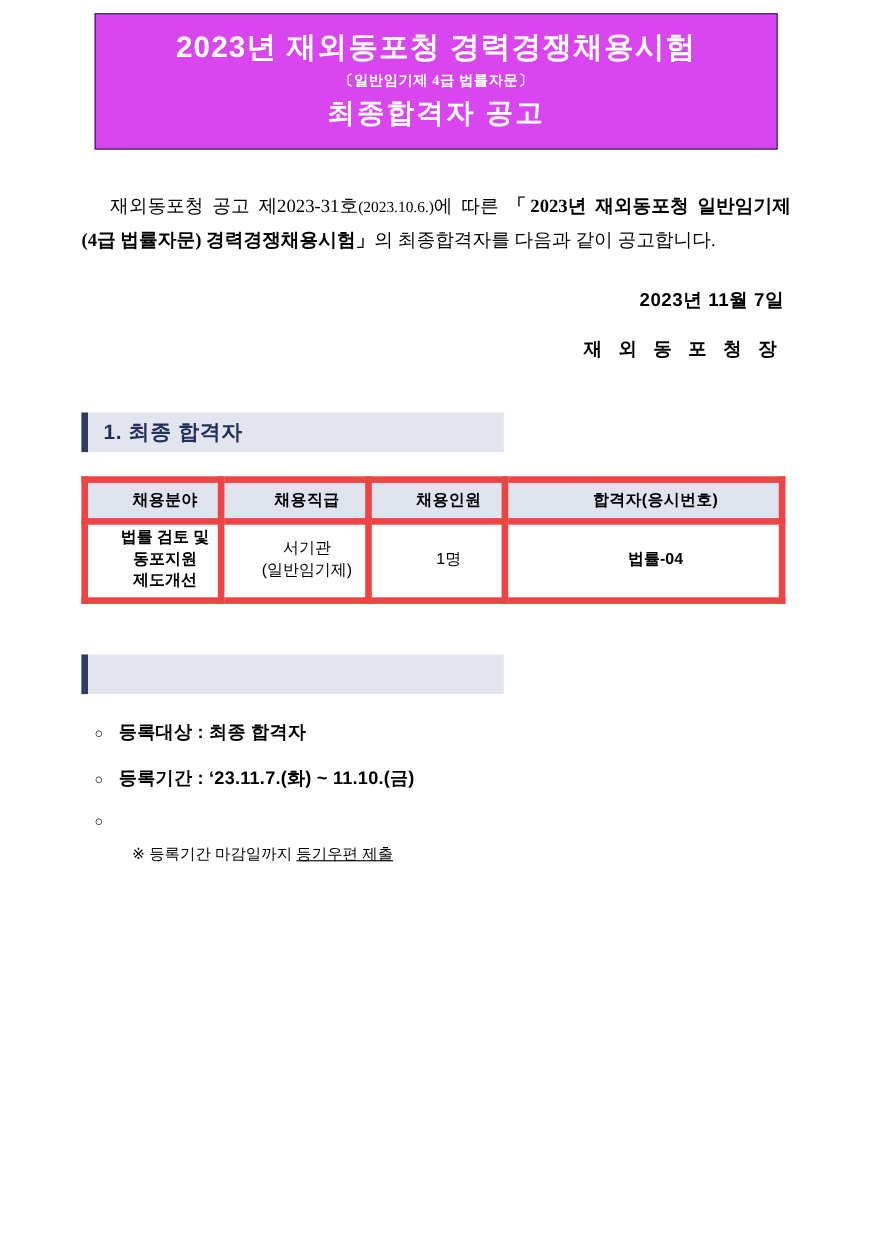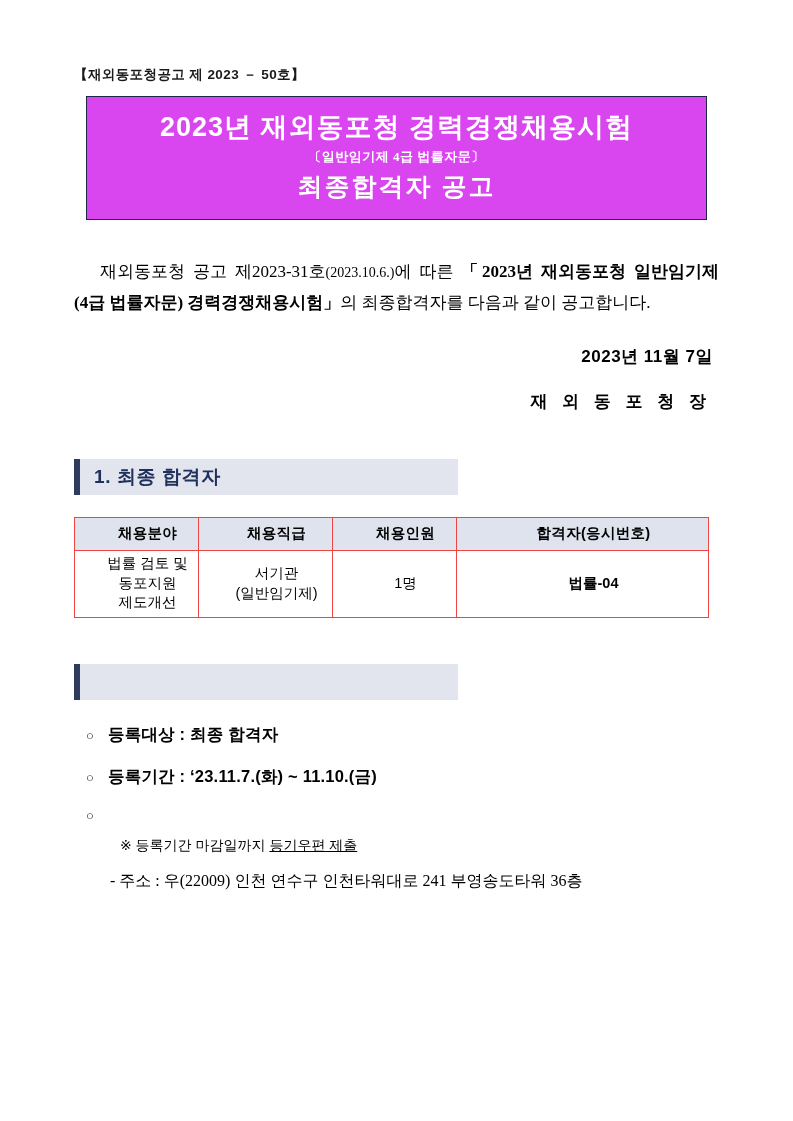--- a/index.html
+++ b/index.html
@@ -127,39 +127,39 @@
   }
 
   
   table.result {
     margin-top: 22px;
     width: 634px;
     border-collapse: collapse;
     table-layout: fixed;
   }
   table.result th, table.result td {
-    border: 1px solid #ef4444;
+    border: 6px solid #ef4444;
     text-align: center;
     vertical-align: middle;
     font-family: "Liberation Sans", "DejaVu Sans", sans-serif;
     padding-left: 23px;
   }
   table.result th {
     background: #dfe3ee;
     font-size: 14.5px;
     font-weight: bold;
     height: 30px;
     letter-spacing: 0.3px;
   }
   table.result td {
     height: 64px;
     font-size: 14.5px;
     line-height: 1.35;
   }
-  td.c-field { font-weight: normal; }
+  td.c-field { font-weight: bold; }
   td.c-name { font-weight: bold; font-size: 15px; }
   .col1 { width: 124px; }
   .col2 { width: 134px; }
   .col3 { width: 124px; }
   .col4 { width: 252px; }
 
   
   .bullets { margin-top: 24px; }
   .bullet-row {
     display: flex;
@@ -189,21 +189,20 @@
     padding-left: 36px;
     font-size: 16px;
     font-family: "Liberation Serif", "DejaVu Serif", serif;
   }
 </style>
 </head>
 <body>
 
 <div class="page">
 
-  <div class="notice-no">【재외동포청공고 제 2023 － 50호】</div>
 
   <div class="title-box">
     <div class="title-main">2023년 재외동포청 경력경쟁채용시험</div>
     <div class="title-sub">〔일반임기제 4급 법률자문〕</div>
     <div class="title-main2">최종합격자 공고</div>
   </div>
 
   <div class="intro">
     <span class="indent"></span><span>재외동포청 공고 제2023-31호</span><span class="small">(2023.10.6.)</span><span>에 따른 </span><span class="b">「</span><span class="b">2023년 재외동포청</span>
     <span class="b">일반임기제(4급 법률자문) 경력경쟁채용시험</span><span class="b">」</span><span>의 최종합격자를 다음과</span>
@@ -275,17 +274,16 @@
     </div>
 
     <div class="bullet-row">
       <div class="mark">○</div>
     </div>
 
     <div class="note-row">
       <span>※</span><span> 등록기간 마감일까지 </span><span class="u">등기우편 제출</span>
     </div>
 
-    <div class="addr-row">- 주소 : 우(22009) 인천 연수구 인천타워대로 241 부영송도타워 36층</div>
 
   </div>
 
 </div>
 
 </body></html>

